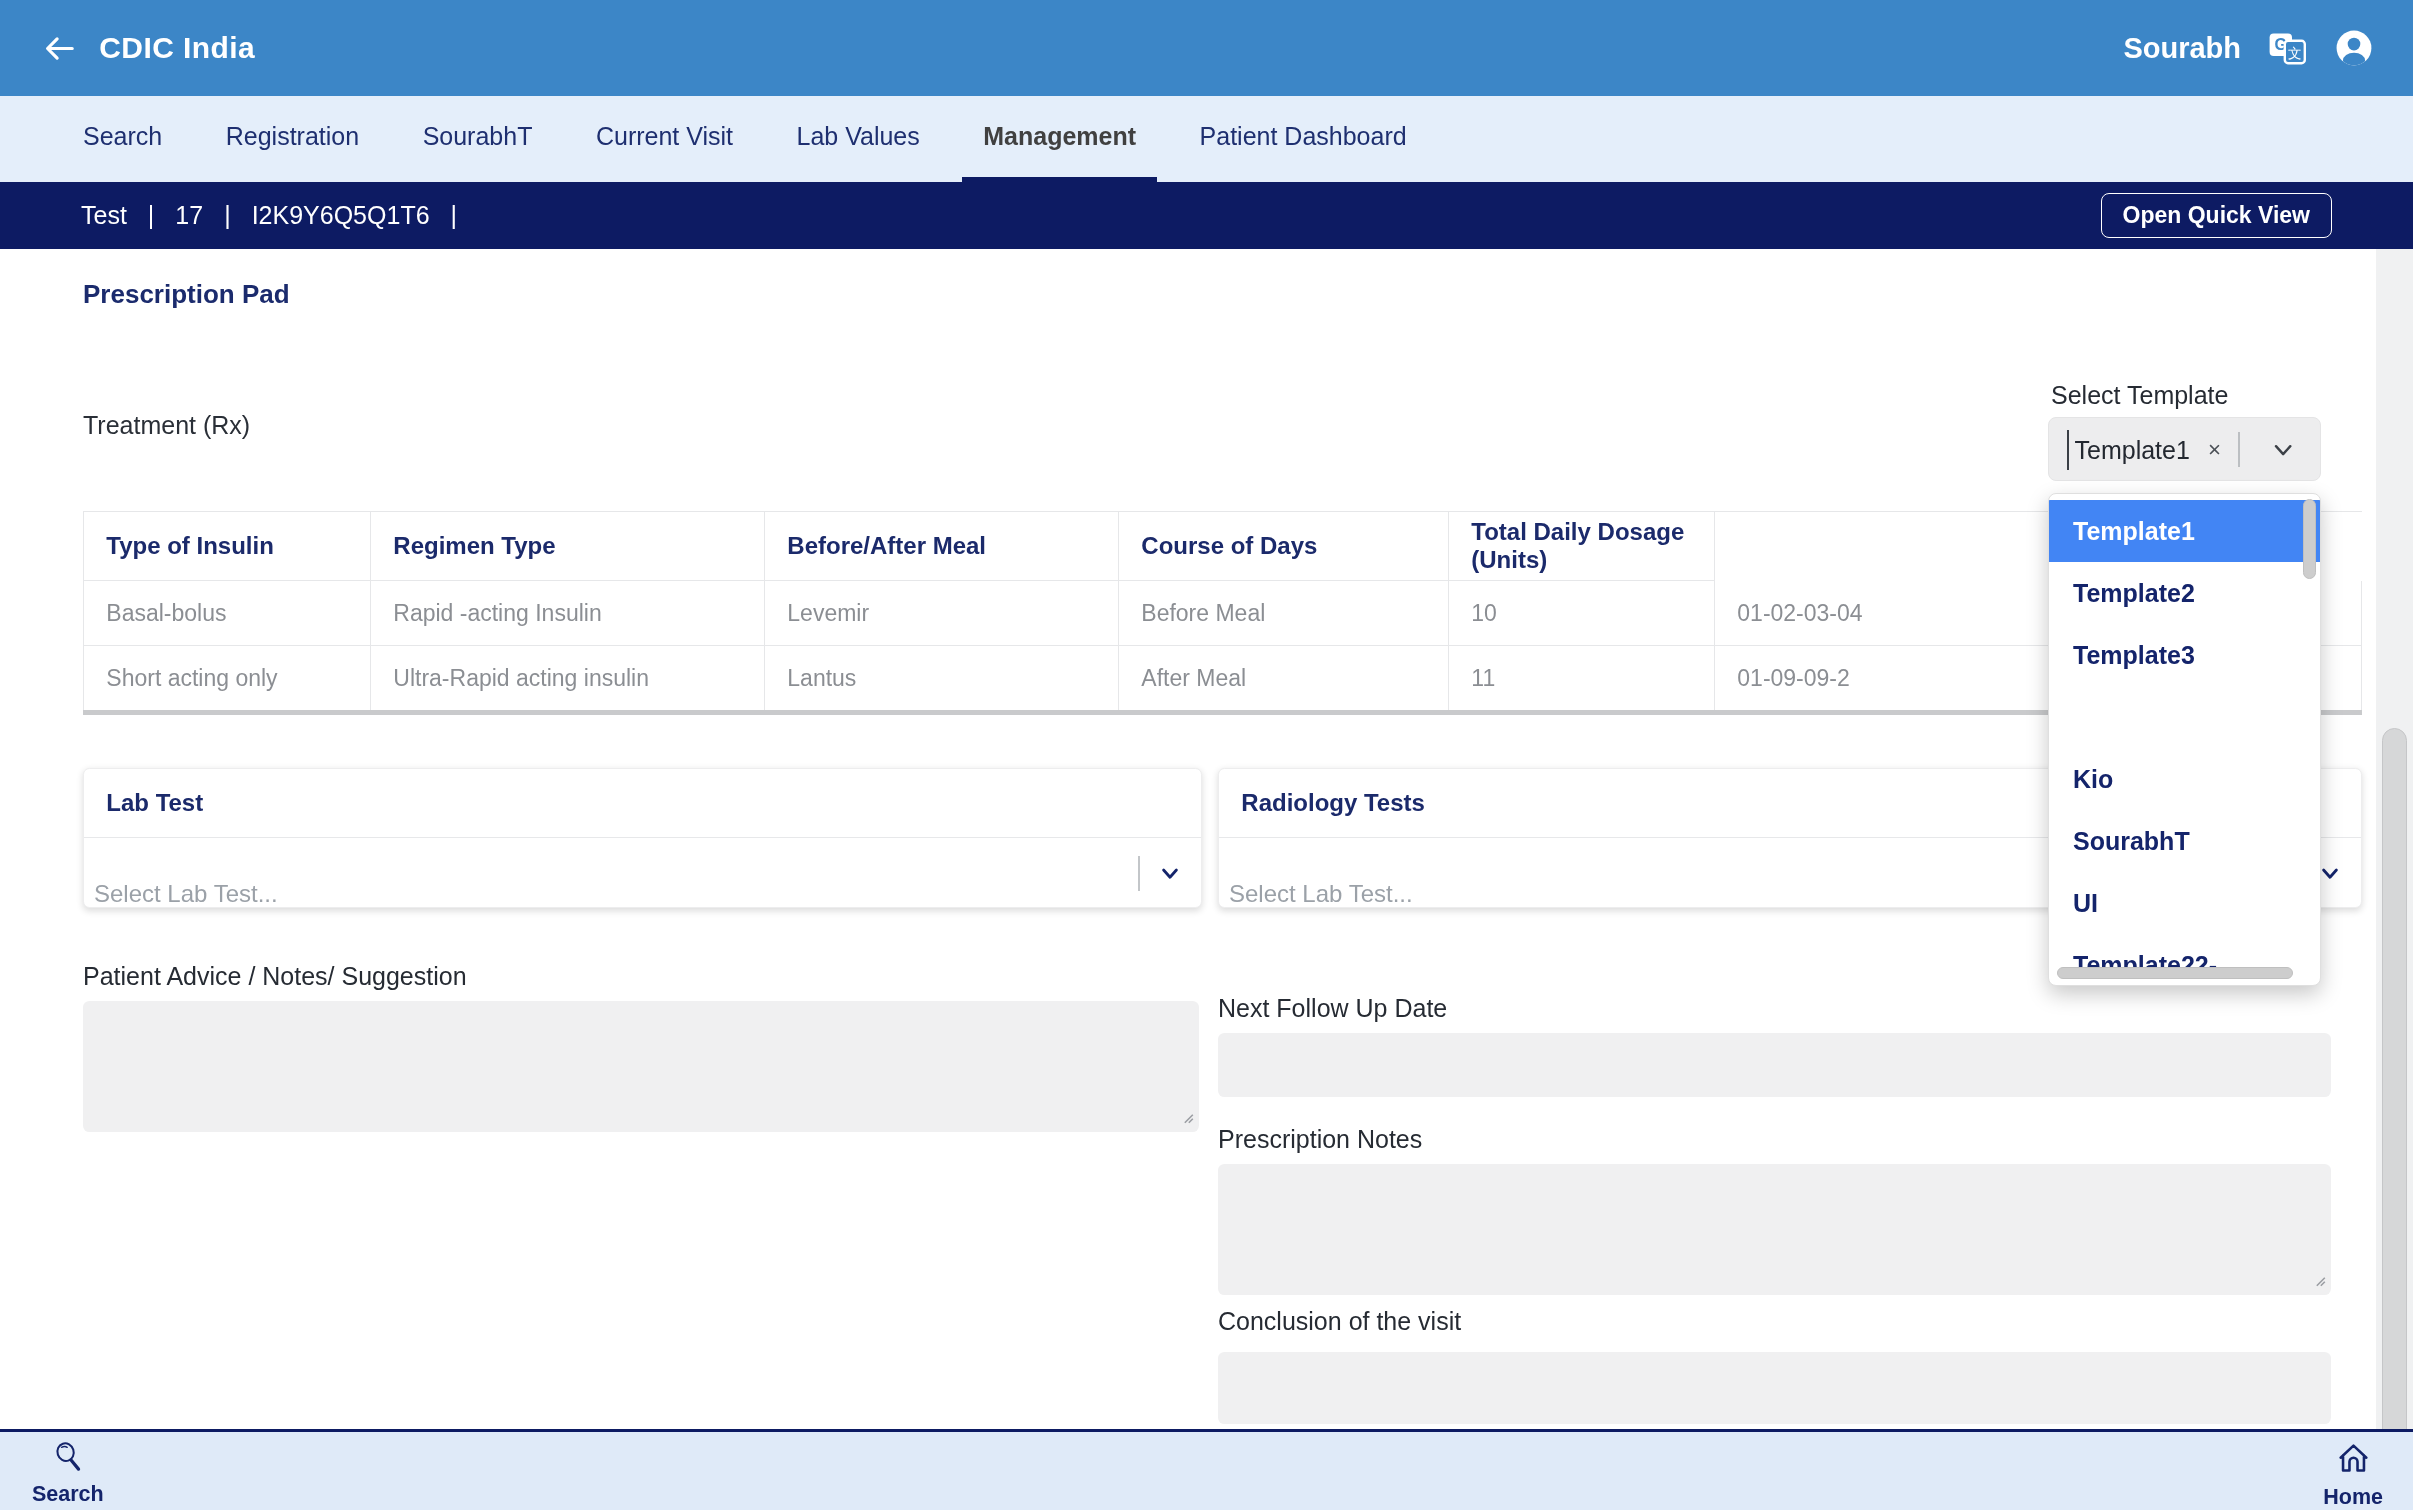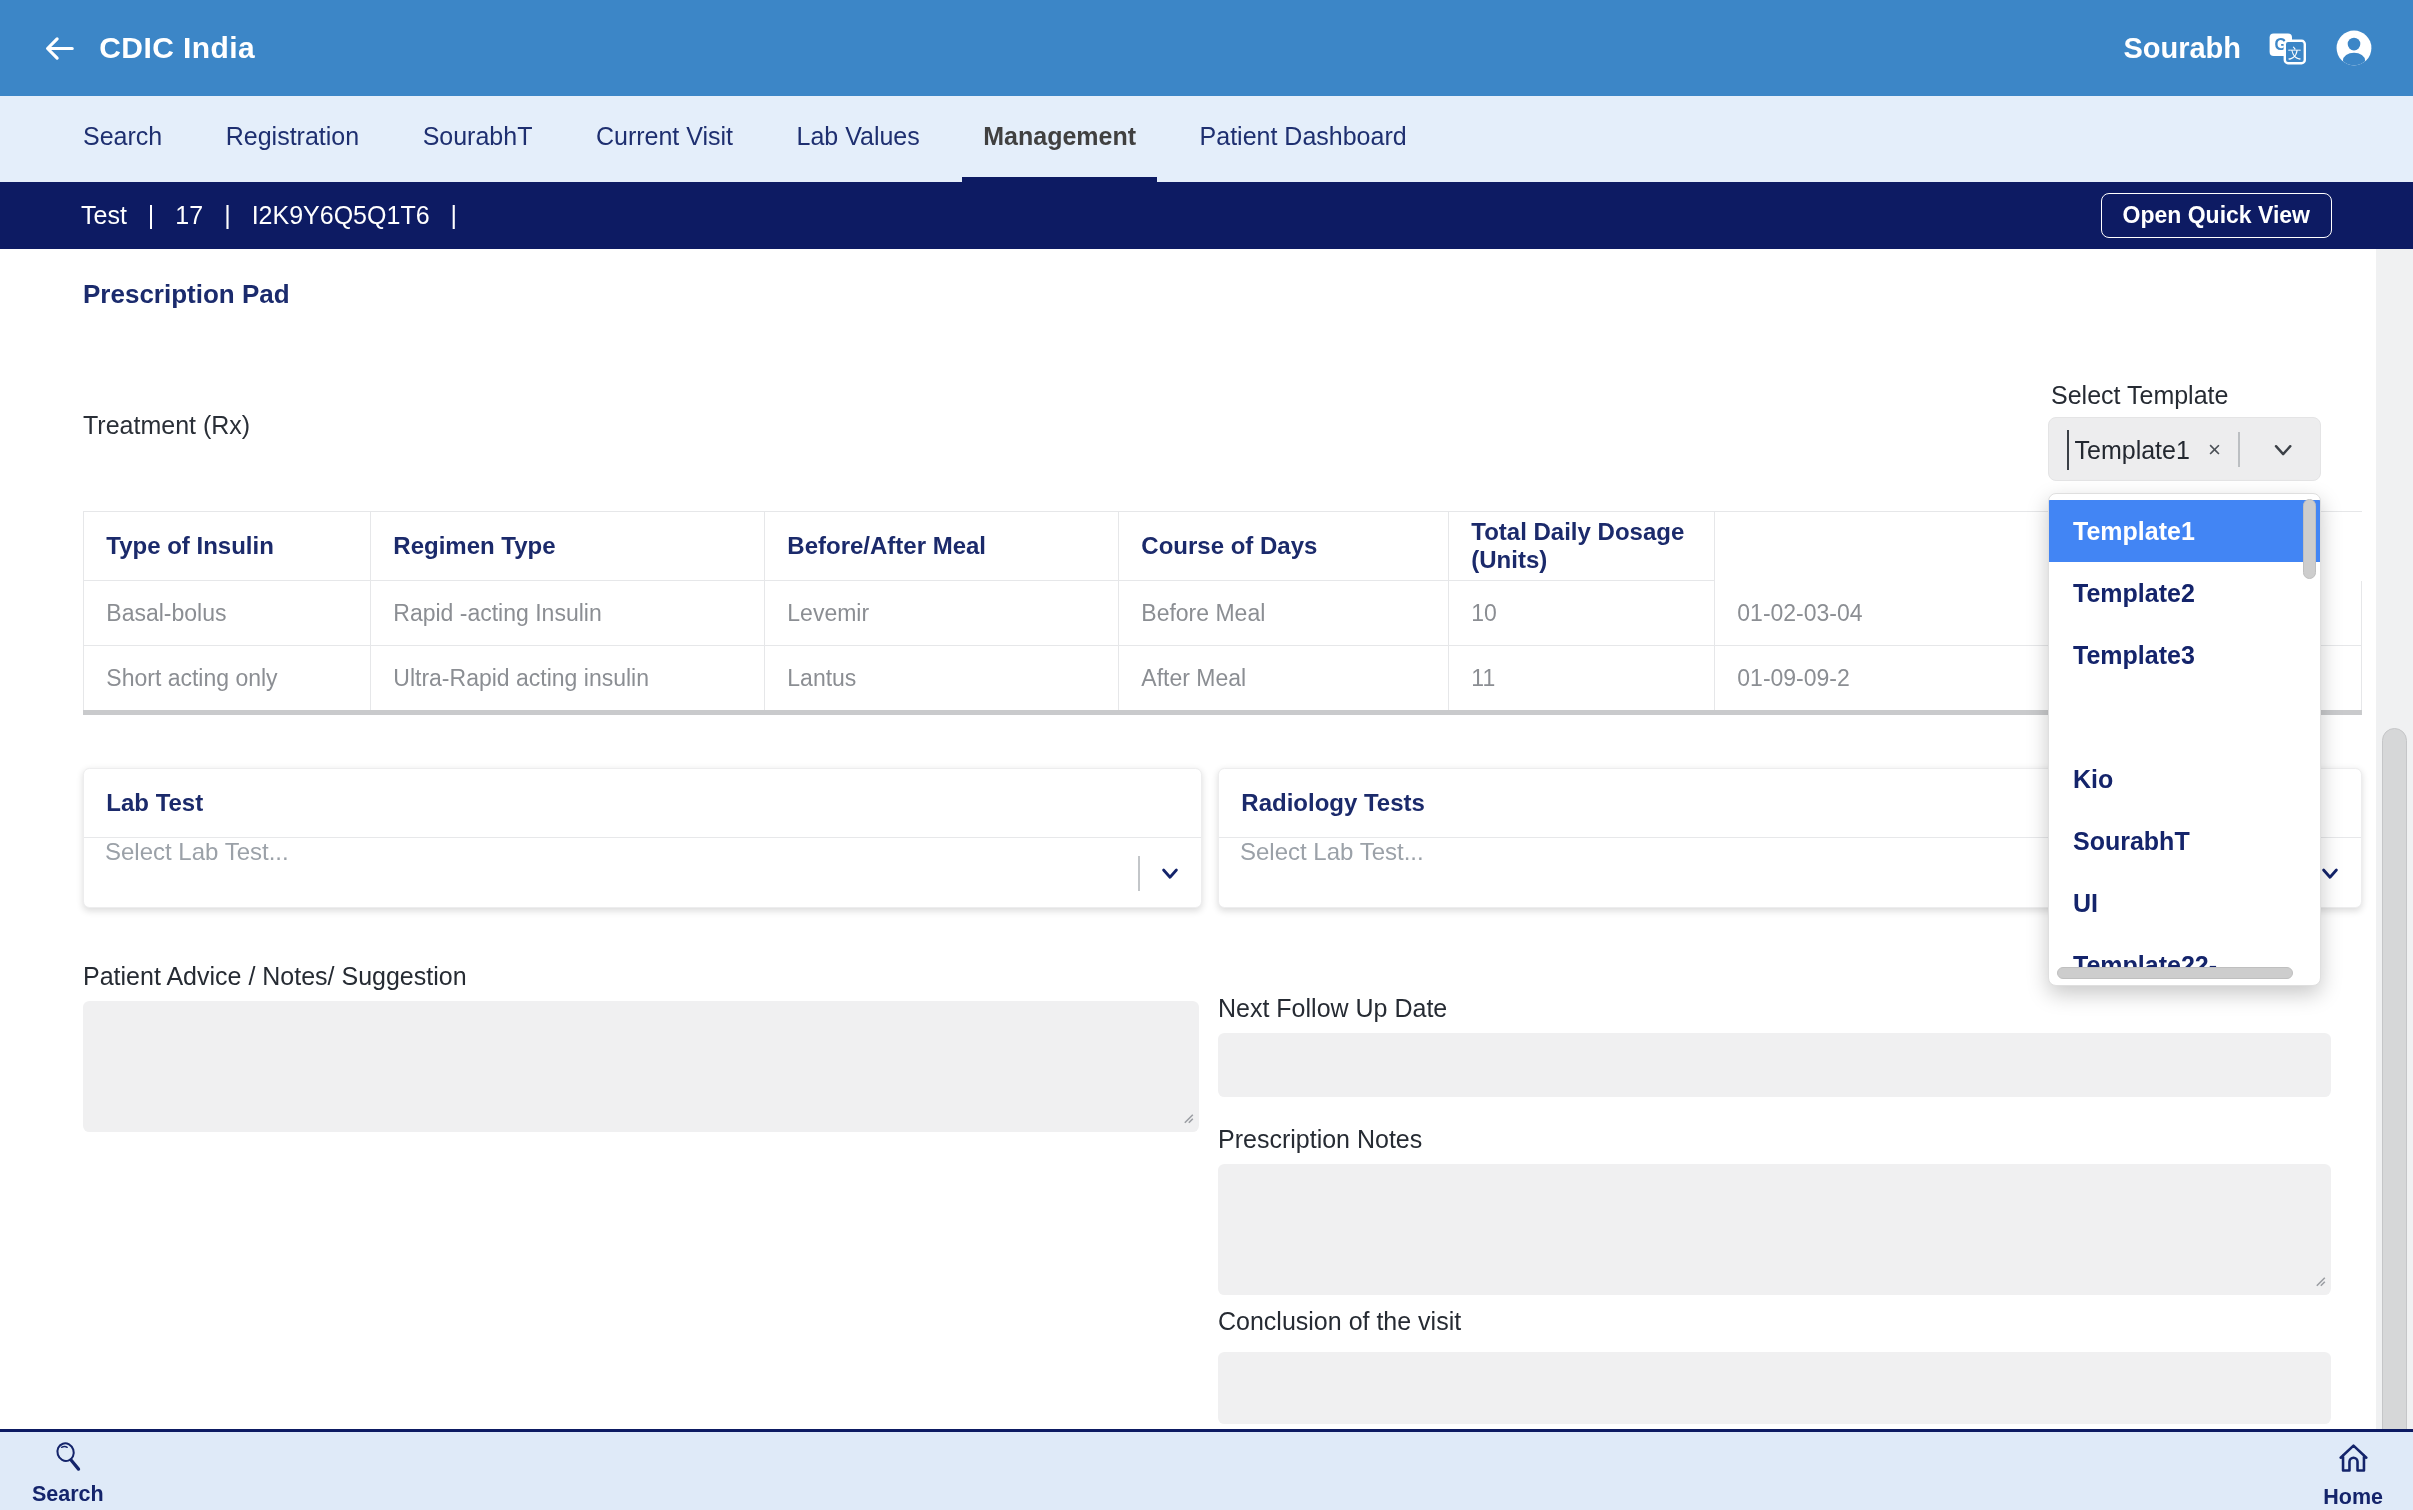--- a/index.html
+++ b/index.html
@@ -70,21 +70,21 @@
   .dd-hthumb{position:absolute;left:8px;bottom:5.6px;width:236px;height:12.8px;border-radius:6.4px;
              background:#cdcdcd;border:0.8px solid #bfbfbf;box-sizing:border-box;}
 
   
   .card{background:#ffffff;border:0.8px solid #ededee;border-radius:6.4px;
         box-shadow:0 2.4px 7.2px rgba(0,0,0,.14);box-sizing:border-box;}
   .lab-card{left:83px;top:768px;width:1119px;height:140px;}
   .rad-card{left:1218px;top:768px;width:1144px;height:140px;}
   .card-header{height:69px;display:flex;align-items:center;padding-left:22.3px;
                border-bottom:0.8px solid #e7e8ea;font-size:24px;font-weight:bold;color:#1b2a6b;box-sizing:border-box;}
-  .card-select{position:relative;height:70px;display:flex;align-items:flex-start;padding-left:21px;box-sizing:border-box;}
+  .card-select{position:relative;height:70px;display:flex;align-items:flex-end;padding-left:10px;box-sizing:border-box;}
   .placeholder{font-size:24px;color:#9ba1a8;}
   .sel-divider{position:absolute;right:61px;top:17.6px;width:1.6px;height:35px;background:#c3c6c9;}
   .sel-chev{position:absolute;right:19px;top:24px;}
 
   
   .g-input{background:#f0f0f1;border-radius:6.4px;}
   .advice-label{left:83px;top:962px;}
   .advice-area{left:83px;top:1001px;width:1116px;height:131px;}
   .fu-label{left:1218px;top:994px;}
   .fu-input{left:1218px;top:1033px;width:1113px;height:64px;}

